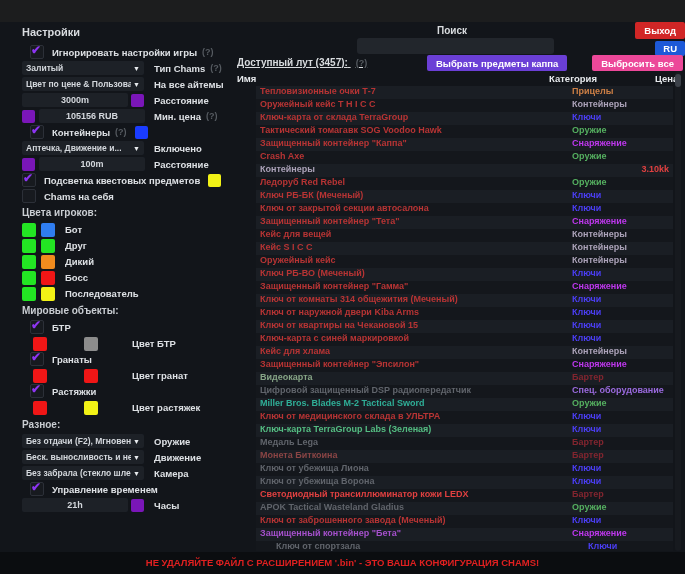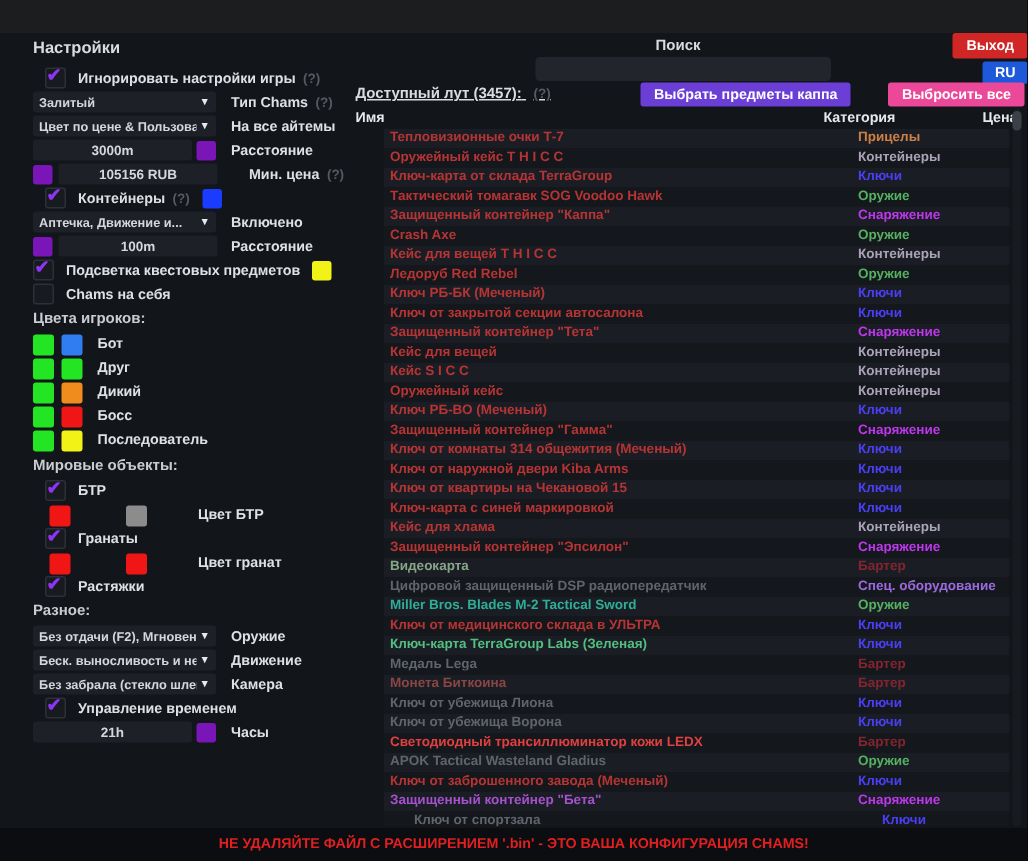--- a/index.html
+++ b/index.html
@@ -111,21 +111,21 @@
         <span class="swatch" style="margin-left: 3px; background: rgb(122, 22, 184);"></span>
       </span>
       <span class="plabel" style="margin-left:0">Расстояние</span>
     </div>
 
     <div class="prow">
       <span class="ctrl">
         <span class="swatch" style="background: rgb(122, 22, 184);"></span>
         <input class="tinput" style="margin-left: 4px;" value="105156 RUB">
       </span>
-      <span class="plabel" style="margin-left:12px">Мин. цена</span>
+      <span class="plabel" style="margin-left:0">Мин. цена</span>
       <span class="q">(?)</span>
     </div>
 
     <div class="prow indent">
       <span class="check on"></span>
       <span class="plabel" style="margin-left:0">Контейнеры</span>
       <span class="q">(?)</span>
       <span class="swatch" style="margin-left: 8px; background: rgb(26, 60, 255);"></span>
     </div>
 
@@ -211,20 +211,25 @@
     <div class="crow world">
       <span class="sq" style="background: rgb(240, 22, 22);"></span>
       <span class="sq" style="background: rgb(240, 22, 22);"></span>
       <span class="clabel">Цвет гранат</span>
     </div>
 
     <div class="prow indent">
       <span class="check on"></span>
       <span class="plabel" style="margin-left:0">Растяжки</span>
     </div>
+    <div class="crow world">
+      <span class="sq" style="background: rgb(240, 22, 22);"></span>
+      <span class="sq" style="background: rgb(242, 242, 22);"></span>
+      <span class="clabel">Цвет растяжек</span>
+    </div>
 
     <div class="ptitle">Разное:</div>
 
     <div class="prow">
       <span class="ctrl">
         <span class="select">
           <span class="val">Без отдачи (F2), Мгновенное п</span>
           <span class="arrow">▼</span>
         </span>
       </span>
@@ -313,21 +318,20 @@
     <span class="tc-price" style="color: rgb(224, 64, 64);">4.90kk</span>
   </div>
 
   <div class="trow odd">
     <span class="tc-name" style="color: rgb(183, 52, 52);">Crash Axe</span>
     <span class="tc-cat" style="color: rgb(85, 176, 96);">Оружие</span>
     <span class="tc-price" style="color: rgb(224, 64, 64);">3.40kk</span>
   </div>
 
   <div class="trow even">
-    <span class="tc-name" style="color: rgb(183, 52, 52);">Кейс для вещей T H I C C</span>
     <span class="tc-cat" style="color: rgb(171, 162, 184);">Контейнеры</span>
     <span class="tc-price" style="color: rgb(224, 64, 64);">3.10kk</span>
   </div>
 
   <div class="trow odd">
     <span class="tc-name" style="color: rgb(183, 52, 52);">Ледоруб Red Rebel</span>
     <span class="tc-cat" style="color: rgb(85, 176, 96);">Оружие</span>
     <span class="tc-price" style="color: rgb(224, 64, 64);">2.75kk</span>
   </div>
 

